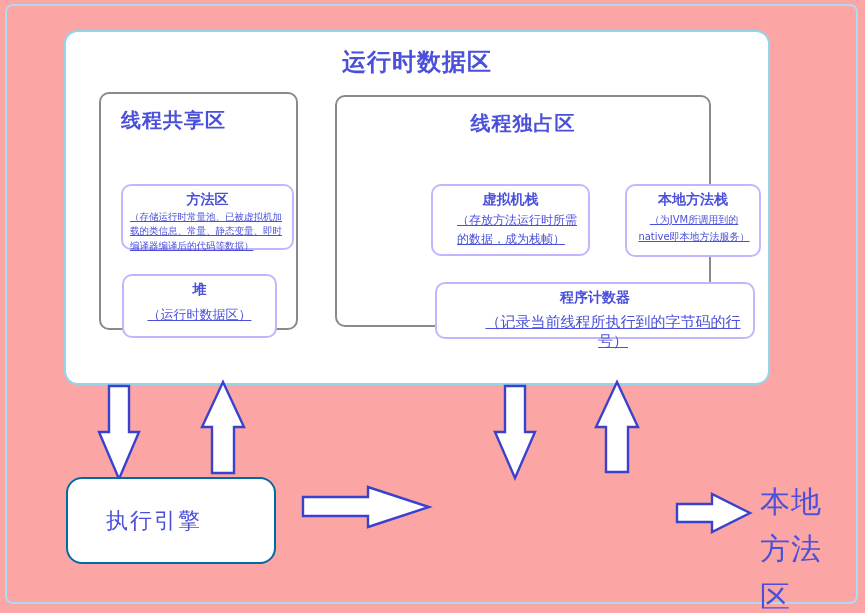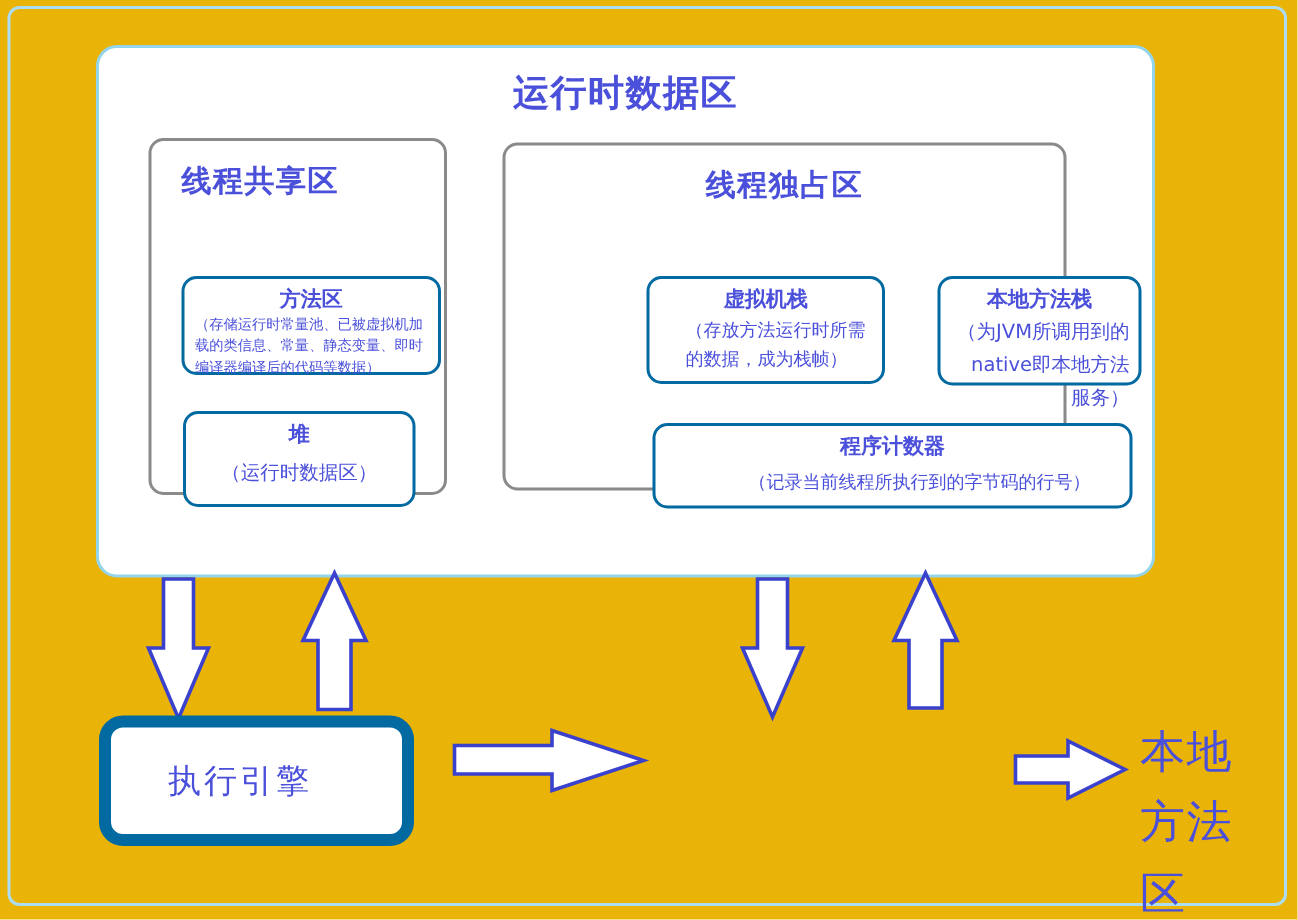--- a/index.html
+++ b/index.html
@@ -3,21 +3,21 @@
 <meta charset="utf-8">
 <style>
   * { margin: 0; padding: 0; box-sizing: border-box; }
   html, body { background: #ffffff; }
   body {
     font-family: "DejaVu Sans", "Liberation Sans", sans-serif;
     width: 865px; height: 613px; position: relative;
   }
   #canvas {
     position: absolute; left: 0; top: 0; width: 865px; height: 613px;
-    background: #eab308; overflow: hidden;
+    background: #fca5a5; overflow: hidden;
   }
   .outer-frame {
     position: absolute; left: 5px; top: 4px; width: 853px; height: 600px;
     border: 2px solid #abdcf2; border-radius: 8px;
   }
   .runtime-box {
     position: absolute; left: 64px; top: 30px; width: 706px; height: 355px;
     border: 2px solid #93d5ec; border-radius: 14px; background: #ffffff;
   }
   .runtime-title {
@@ -30,48 +30,48 @@
     background: #ffffff;
   }
   .box-thread-shared { left: 33px; top: 60px; width: 199px; height: 238px; }
   .box-thread-exclusive { left: 269px; top: 63px; width: 376px; height: 232px; }
   .gray-box-title {
     font-size: 20px; font-weight: 600; color: #4b50da; letter-spacing: 1px;
   }
   .title-left { position: absolute; left: 20px; top: 13px; }
   .title-center { position: absolute; left: 0; top: 13px; width: 100%; text-align: center; }
   .blue-box {
-    position: absolute; border: 2px solid #0369a1; border-radius: 10px;
+    position: absolute; border: 2px solid #c4b5fd; border-radius: 10px;
     background: #ffffff; color: #4b50da;
   }
   .blue-box-title {
     text-align: center; font-size: 14px; font-weight: 600; margin-top: 5px;
     color: #4b50da;
   }
-  .blue-box-desc { color: #4b50da; }
+  .blue-box-desc { color: #4b50da; text-decoration: underline; }
   
   .box-method { left: 20px; top: 90px; width: 173px; height: 66px; }
   .desc-method {
     font-size: 9.5px; line-height: 1.5; padding: 1px 7px 0 7px; text-align: left;
   }
   
   .box-heap { left: 21px; top: 180px; width: 155px; height: 64px; }
   .desc-heap { font-size: 13px; text-align: center; margin-top: 7px; }
   
   .box-vmstack { left: 94px; top: 87px; width: 159px; height: 72px; }
   .desc-vmstack { font-size: 12px; line-height: 1.6; padding: 2px 8px 0 24px; text-align: left; }
   
   .box-nmstack { left: 288px; top: 87px; width: 136px; height: 73px; }
-  .desc-nmstack { font-size: 13px; line-height: 1.7; padding: 2px 6px 0 8px; text-align: right; }
+  .desc-nmstack { font-size: 10px; line-height: 1.7; padding: 2px 6px 0 8px; text-align: center; }
   
   .box-pc { left: 98px; top: 185px; width: 320px; height: 57px; }
-  .desc-pc { font-size: 12px; text-align: center; margin-top: 6px; padding-left: 36px; }
+  .desc-pc { font-size: 15px; text-align: center; margin-top: 6px; padding-left: 36px; }
   
   .bottom-box {
-    position: absolute; border: 8px solid #0369a1; border-radius: 16px;
+    position: absolute; border: 2px solid #0369a1; border-radius: 16px;
     background: #ffffff; display: flex; align-items: center;
     font-size: 22px; color: #4b50da; letter-spacing: 2px;
   }
   .box-engine { left: 66px; top: 477px; width: 210px; height: 87px; padding-left: 38px; }
   .box-native-if { left: 458px; top: 473px; width: 206px; height: 85px; padding-left: 30px; }
   .native-area-label {
     position: absolute; left: 760px; top: 478px; width: 82px;
     font-size: 30px; line-height: 1.58; color: #4b50da; letter-spacing: 1px;
   }
   .arrow-layer {

